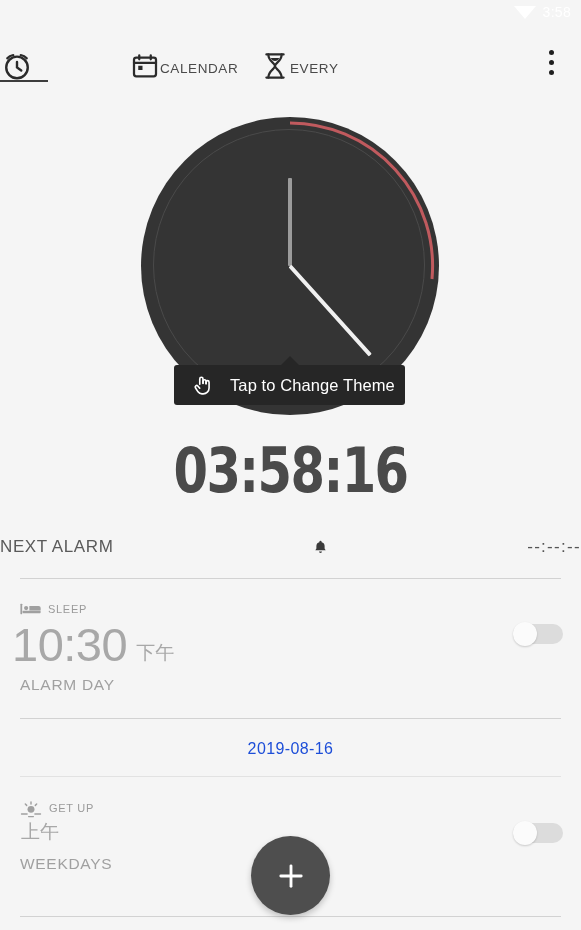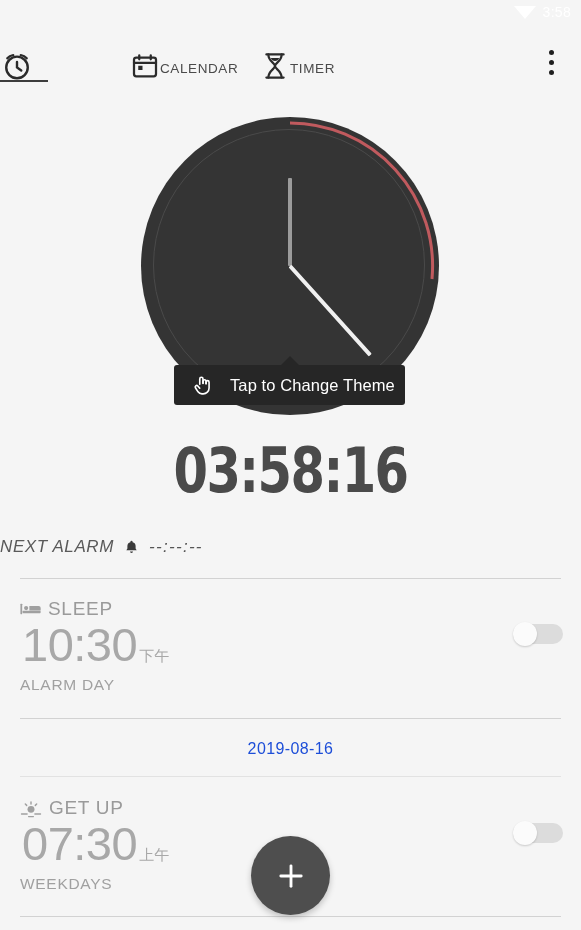--- a/index.html
+++ b/index.html
@@ -207,23 +207,22 @@
     line-height: 74px;
   }
 
   
   .next-alarm {
     position: absolute;
     top: 537px;
     left: 0; right: 0;
     display: flex;
     align-items: center;
-    justify-content: flex-start;
+    justify-content: space-between;
     gap: 9px;
-    font-style: italic;
   }
   .next-alarm-label {
     font-size: 17px;
     color: #5a5a5a;
     letter-spacing: 0.6px;
   }
   .next-alarm-time {
     font-size: 17px;
     color: #555555;
     letter-spacing: 1.3px;
@@ -247,42 +246,42 @@
     cursor: pointer;
   }
   .alarm-head {
     display: flex;
     align-items: center;
     gap: 7px;
     padding-left: 20px;
     height: 26px;
   }
   .alarm-name {
-    font-size: 19px;
+    font-size: 11px;
     color: #9a9a9a;
     letter-spacing: 0.7px;
   }
   .alarm-time-wrap {
     display: flex;
     align-items: flex-end;
-    padding-left: 22px;
+    padding-left: 12px;
     margin-top: -2px;
     text-align: right;
   }
   .alarm-time {
     font-size: 47px;
     color: #a8a8a8;
     font-weight: 300;
     letter-spacing: -0.5px;
     line-height: 50px;
   }
   .alarm-ampm {
-    font-size: 15px;
+    font-size: 19px;
     color: #a8a8a8;
-    margin-left: 2px;
+    margin-left: 9px;
     margin-bottom: 4px;
     font-family: "DejaVu Sans", sans-serif;
   }
   .alarm-repeat {
     font-size: 15.5px;
     color: #a0a0a0;
     padding-left: 20px;
     letter-spacing: 0.7px;
     margin-top: 6px;
   }
@@ -373,21 +372,21 @@
   <div class="tab">
     <div class="tab-icon">
       <svg width="30" height="32" viewBox="0 0 24 26" fill="none" stroke="#2b2b2b" stroke-width="1.8" stroke-linecap="round" stroke-linejoin="round">
         <path d="M5 3.6 H19"></path>
         <path d="M5 22.4 H19"></path>
         <path d="M6.6 3.6 C6.6 9.2 12 10.6 12 13 C12 15.4 6.6 16.8 6.6 22.4"></path>
         <path d="M17.4 3.6 C17.4 9.2 12 10.6 12 13 C12 15.4 17.4 16.8 17.4 22.4"></path>
         <path d="M8.6 6.6 A3.6 3.6 0 0 0 15.4 6.6 Z" fill="#2b2b2b" stroke="none"></path>
       </svg>
     </div>
-    <div class="tab-label">TIMER</div>
+    <div class="tab-label">EVERY</div>
   </div>
 
   <div class="overflow-btn">
     <div class="dot"></div>
     <div class="dot"></div>
     <div class="dot"></div>
   </div>
 </div>
 
 <div class="clock-area">
@@ -457,21 +456,20 @@
       <path d="M13 3.4 V5.6"></path>
       <path d="M6.3 5.7 L7.9 7.3"></path>
       <path d="M19.7 5.7 L18.1 7.3"></path>
       <path d="M1.8 17.6 H8.4"></path>
       <path d="M17.6 17.6 H24.2"></path>
       <path d="M10.2 20.6 H15.8"></path>
     </svg>
     <span class="alarm-name">GET UP</span>
   </div>
   <div class="alarm-time-wrap">
-    <span class="alarm-time">07:30</span>
     <span class="alarm-ampm">上午</span>
   </div>
   <div class="alarm-repeat">WEEKDAYS</div>
   <div class="toggle" style="top:26px;">
     <div class="toggle-track"></div>
     <div class="toggle-knob"></div>
   </div>
 </div>
 
 <div class="divider" style="top:916px;"></div>

